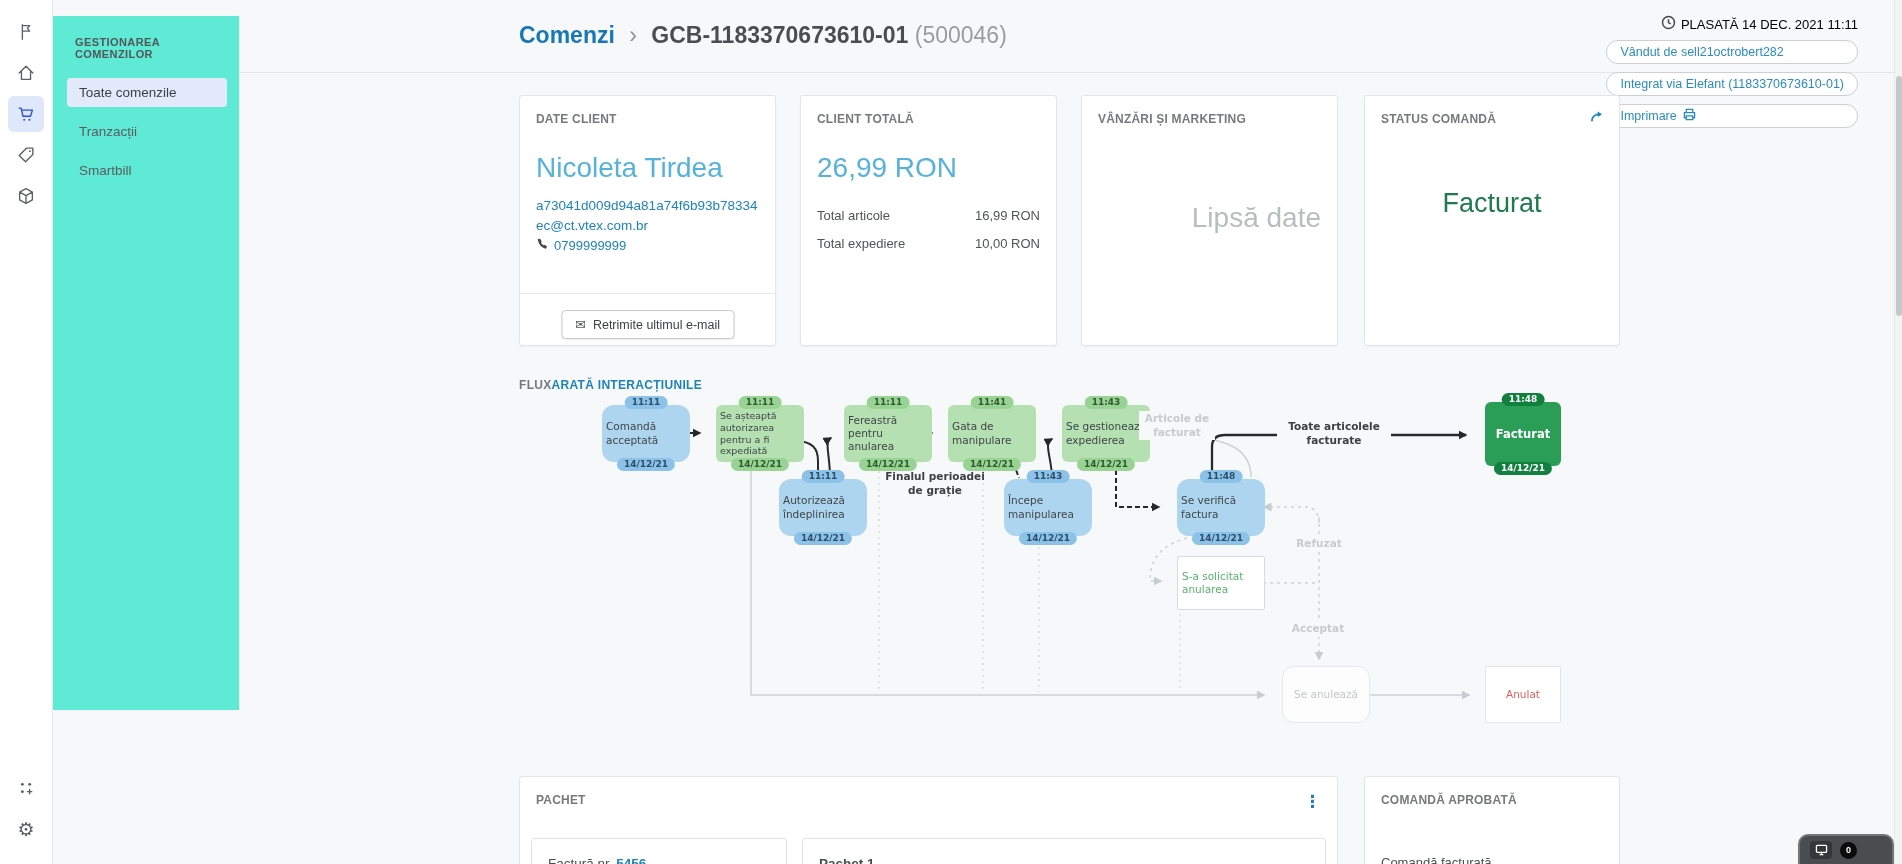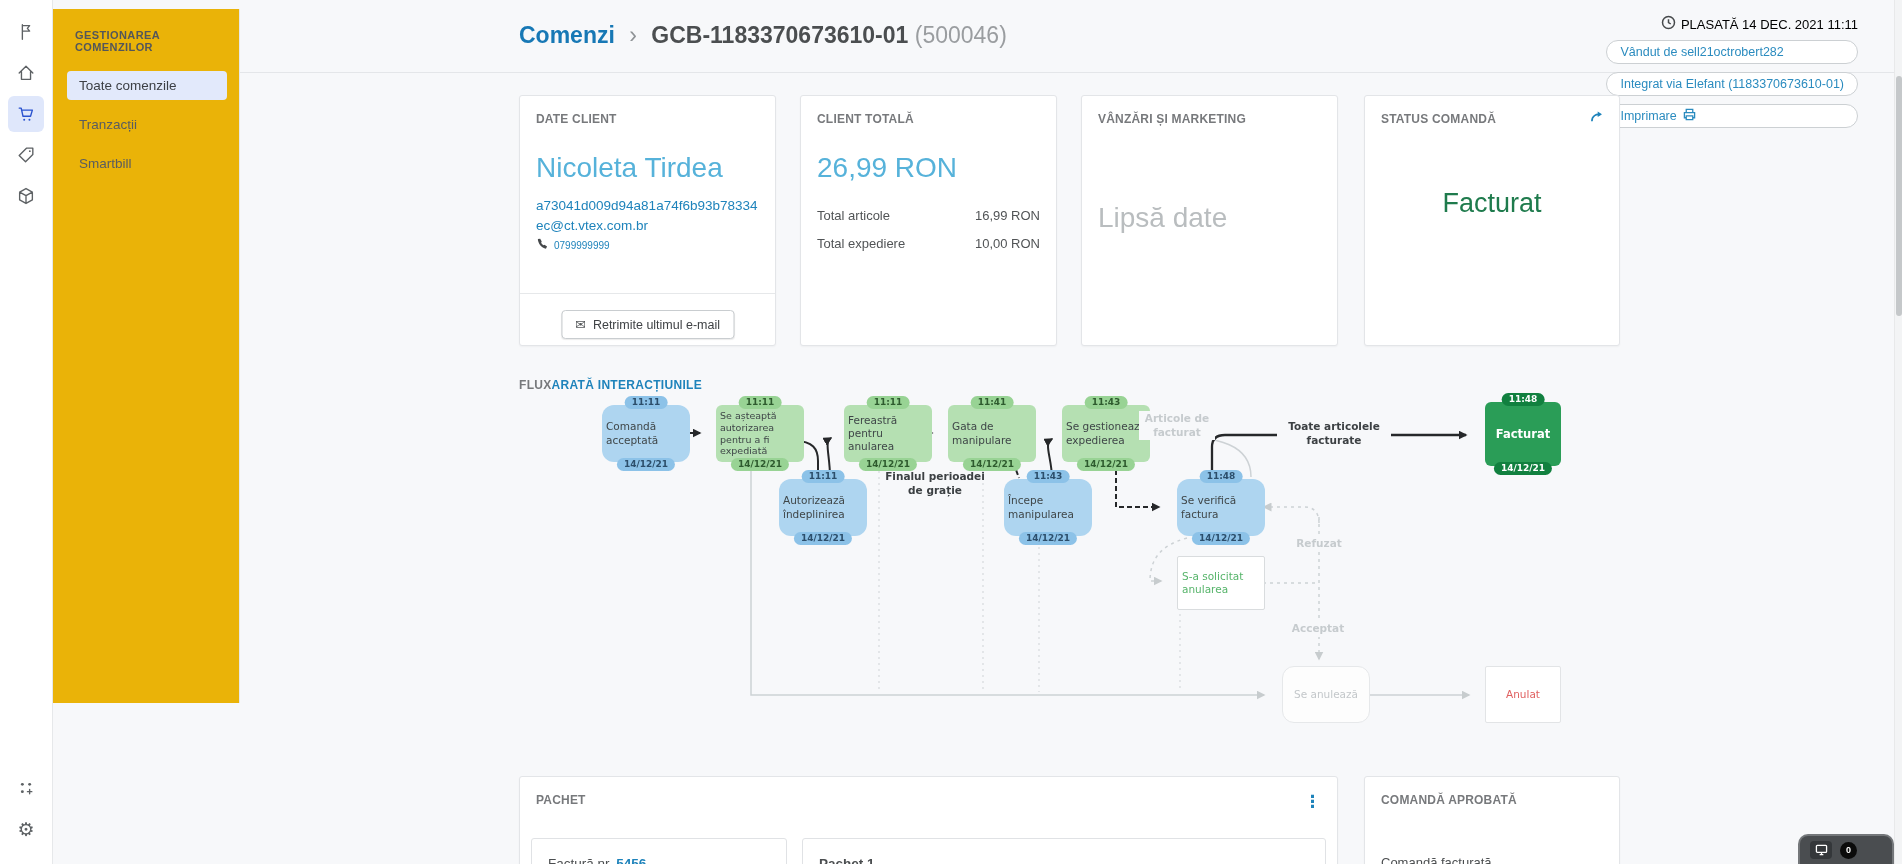--- a/index.html
+++ b/index.html
@@ -12,21 +12,21 @@
     padding:14px 0 12px; z-index:30; }
   .rail .ric { width:36px; height:36px; display:flex; align-items:center; justify-content:center;
     border-radius:6px; margin-bottom:5px; cursor:pointer; }
   .rail .ric.active { background:#dfe7fb; }
   .rail .ric svg { stroke:#5d6164; fill:none; stroke-width:1.5; stroke-linecap:round; stroke-linejoin:round; }
   .rail .ric.active svg { stroke:#2a53cf; }
   .rail .spacer { flex:1; }
   .gear-glyph { font-family:"DejaVu Sans", sans-serif; font-size:19px; color:#5d6164; line-height:1; }
 
   
-  .menu { position:absolute; left:53px; top:9px; width:187px; height:694px; background:#eab308;
+  .menu { position:absolute; left:53px; top:16px; width:187px; height:694px; background:#5eead4;
     border-right:1px solid #e6e8ea; padding:20px 8px 0 22px; z-index:25; }
   .menu-heading { font-size:11px; font-weight:bold; color:#53565a; letter-spacing:.4px; }
   .menu-items { margin-top:18px; margin-left:-14px; }
   .menu-item { font-size:13.5px; color:#595c60; padding:7px 12px; margin:2px 4px 10px 6px;
     border-radius:4px; cursor:pointer; }
   .menu-item.active { background:#e2e9fb; color:#3c3f44; }
 
   
   .main { position:absolute; left:240px; top:0; width:1662px; height:864px; }
   .topbar { position:relative; height:73px; border-bottom:1px solid #e4e6e9; }
@@ -50,33 +50,33 @@
   .card { position:absolute; background:#fff; border:1px solid #e3e5e8; border-radius:3px;
     box-shadow:0 1px 2px rgba(0,0,0,.04); padding:16px; }
   .card-h { font-size:12px; font-weight:bold; color:#77797c; letter-spacing:.2px; }
   .c1 { left:279px; top:22px; width:257px; height:251px; }
   .c2 { left:560px; top:22px; width:257px; height:251px; }
   .c3 { left:841px; top:22px; width:257px; height:251px; }
   .c4 { left:1124px; top:22px; width:256px; height:251px; }
   .client-name { margin-top:26px; font-size:28px; font-weight:300; color:#56b2da; }
   .client-email { margin-top:12px; font-size:13.5px; line-height:1.45; color:#1e83bb;
     word-break:break-all; cursor:pointer; }
-  .client-phone { margin-top:3px; font-size:10px; color:#1e83bb; display:flex; align-items:center;
+  .client-phone { margin-top:3px; font-size:13px; color:#1e83bb; display:flex; align-items:center;
     gap:6px; cursor:pointer; }
   .client-phone svg { fill:#46494b; }
   .card-divider { position:absolute; left:0; right:0; top:197px; border-top:1px solid #e6e8ea; }
   .resend-btn { position:absolute; left:50%; transform:translateX(-50%); top:214px; white-space:nowrap;
     border:1px solid #c9cdd0; border-radius:4px; background:#fff; box-shadow:0 1px 1px rgba(0,0,0,.08);
     font-size:12.5px; color:#3f4245; padding:6px 13px; cursor:pointer;
     font-family:"Liberation Sans", sans-serif; display:flex; align-items:center; gap:7px; }
   .env-glyph { font-family:"DejaVu Sans", sans-serif; font-size:13px; color:#56595b; }
   .total-amount { margin-top:26px; font-size:28px; font-weight:300; color:#56b2da; }
   .total-rows { margin-top:24px; }
   .trow { display:flex; justify-content:space-between; font-size:13px; color:#515456; margin-bottom:13px; }
-  .empty-data { margin-top:76px; text-align:left; font-size:28px; font-weight:300; color:#b9bdbf; }
+  .empty-data { margin-top:76px; text-align:right; font-size:28px; font-weight:300; color:#b9bdbf; }
   .status-value { margin-top:62px; text-align:center; font-size:27px; font-weight:400; color:#1f7b4d; }
   .share-ic { position:absolute; right:14px; top:13px; cursor:pointer; }
   .share-ic svg { stroke:#1e83bb; fill:none; stroke-width:1.8; }
 
   
   .flow-head { position:absolute; left:279px; right:44px; top:305px; display:flex;
     align-items:center; }
   .flow-title { font-size:12px; font-weight:bold; color:#77797c; letter-spacing:.3px; }
   .flow-link { font-size:12px; font-weight:bold; color:#1e83bb; letter-spacing:.3px; cursor:pointer; }
   .flow-canvas { position:absolute; left:279px; top:322px; width:1101px; height:345px; }

